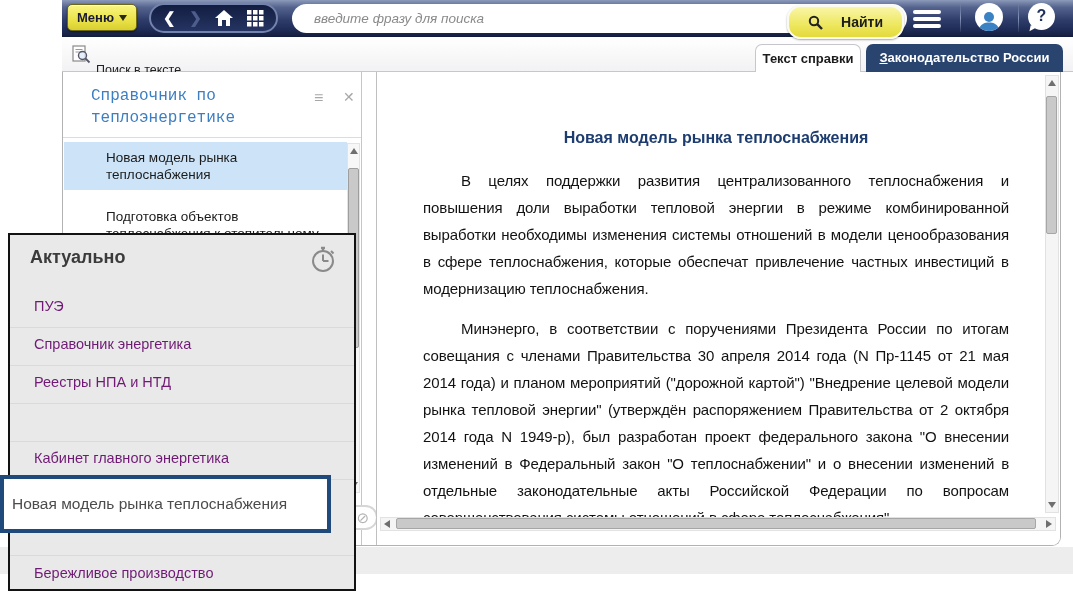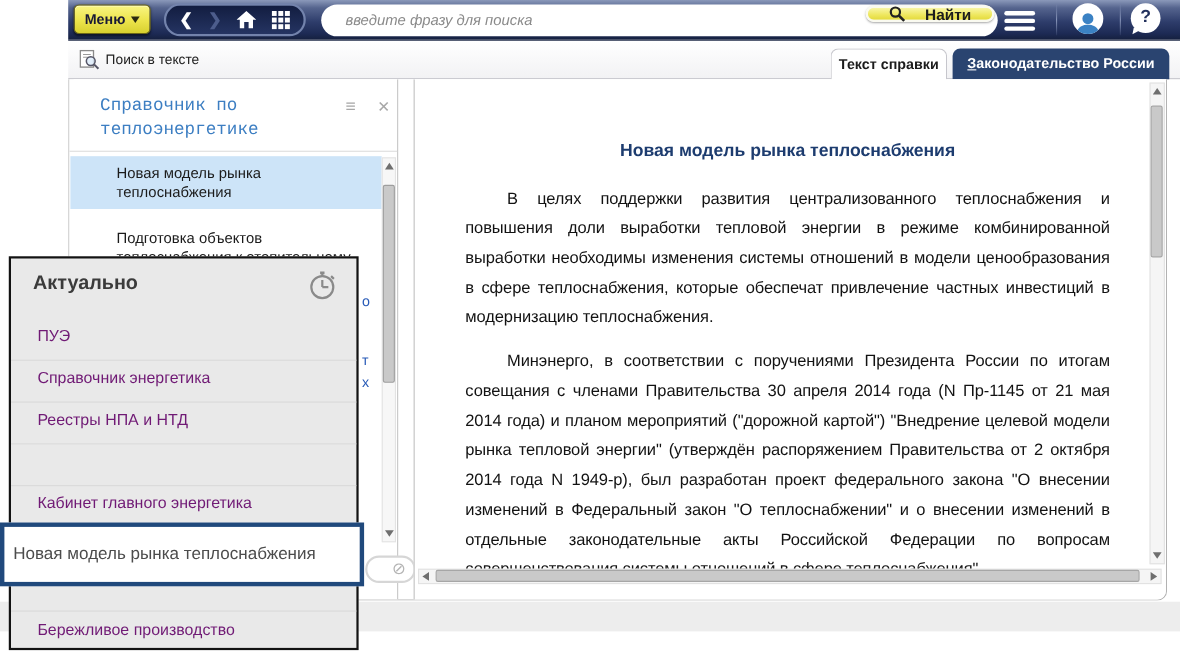--- a/index.html
+++ b/index.html
@@ -18,41 +18,41 @@
   .nav-pill { position:absolute; left:87px; top:3px; width:129px; height:30px; border-radius:17px;
     background:linear-gradient(180deg,#121d40,#253462); border:2px solid #7383ac;
     display:flex; align-items:center; justify-content:space-between; padding:0 12px; }
   .nav-back { color:#fff; font-size:15px; font-weight:bold; cursor:pointer; }
   .nav-fwd  { color:#4d5d8c; font-size:15px; font-weight:bold; }
   .search-pill { position:absolute; left:230px; top:4px; width:615px; height:29px; border-radius:15px; background:#fff;
     display:flex; align-items:flex-end; }
   .search-pill input { flex:1; height:100%; border:none; outline:none; background:transparent;
     padding-left:22px; font-size:13.5px; color:#333; font-family:"Liberation Sans",sans-serif; }
   .search-pill input::placeholder { font-style:italic; color:#8a8a8a; }
-  .find-btn { position:absolute; right:3px; top:1px; height:15px; width:117px; border-radius:14px;
+  .find-btn { position:absolute; right:3px; top:1px; height:34px; width:117px; border-radius:14px;
     background:linear-gradient(180deg,#f9f6a8,#eee75e 60%,#e3da3c); border:2px solid #fafaf0;
     box-shadow:0 1px 2px rgba(0,0,0,.35); display:flex; align-items:center; justify-content:center; gap:18px;
     font-weight:bold; font-size:14px; color:#1d1d1d; cursor:pointer; }
   .hamburger { position:absolute; left:851px; top:10px; width:28px; cursor:pointer; }
   .hamburger i { display:block; height:4px; border-radius:2px; background:#fff; margin-bottom:3px; }
   .tb-sep { position:absolute; top:4px; width:1px; height:28px;
     background:linear-gradient(180deg,rgba(150,165,205,.1),#8794b8,rgba(150,165,205,.1)); }
   .sep1 { left:898px; } .sep2 { left:956px; }
   .avatar { position:absolute; left:913px; top:3px; width:28px; height:28px; border-radius:50%; background:#fff;
     display:flex; align-items:flex-end; justify-content:center; overflow:hidden; cursor:pointer; }
   .help { position:absolute; left:966px; top:3px; width:27px; height:27px; border-radius:50%; background:#fff;
     color:#22305c; font-weight:bold; font-size:16px; text-align:center; line-height:26px; cursor:pointer; }
   .help::after { content:""; position:absolute; left:2px; bottom:-2px; width:0; height:0;
     border-left:7px solid #fff; border-bottom:6px solid transparent; transform:rotate(12deg); }
 
   
   .search-row { position:absolute; left:62px; top:37px; width:1011px; height:35px;
     background:linear-gradient(180deg,#ffffff,#f2f2f4); border-bottom:1px solid #c6c6cc; z-index:1; }
   .sit-icon { position:absolute; left:10px; top:8px; }
-  .sit-label { position:absolute; left:34px; top:0; line-height:34px; font-size:12.5px; color:#222; }
+  .sit-label { position:absolute; left:34px; top:16px; line-height:34px; font-size:12.5px; color:#222; }
   .tab { position:absolute; top:7px; text-align:center; font-weight:bold; font-size:13px;
     border-radius:7px 7px 0 0; cursor:pointer; }
   .tab-active { left:693px; width:106px; height:29px; background:#fff; color:#1c1c1c;
     border:1px solid #c6c6cc; border-bottom:none; line-height:27px; z-index:4; }
   .tab-navy { left:804px; width:197px; height:28px; background:#2a4470; color:#fff; line-height:28px; z-index:3; }
   .tab-navy .u1 { text-decoration:underline; }
 
   
   .frame { position:absolute; left:62px; top:72px; width:999px; height:474px; background:#fff;
     border:1px solid #b2b2b2; border-top:none; border-radius:0 0 9px 9px; z-index:1; overflow:hidden; }
@@ -88,21 +88,21 @@
   .vscroll { position:absolute; left:668px; top:3px; width:14px; height:438px; background:#f5f5f5; border:1px solid #e2e2e2; }
   .v-thumb { position:absolute; left:0; top:20px; width:11px; height:138px; background:#c9c9c9; border:1px solid #a6a6a6; border-radius:2px; }
   .hscroll { position:absolute; left:3px; top:445px; width:676px; height:14px; background:#f5f5f5; border:1px solid #e2e2e2; }
   .h-thumb { position:absolute; left:15px; top:0; width:640px; height:11px; background:#c9c9c9; border:1px solid #a6a6a6; border-radius:2px; }
   .arr-l { position:absolute; left:3px; top:2px; width:0; height:0; border-top:4px solid transparent; border-bottom:4px solid transparent; border-right:6px solid #6f6f6f; }
   .arr-r { position:absolute; right:3px; top:2px; width:0; height:0; border-top:4px solid transparent; border-bottom:4px solid transparent; border-left:6px solid #6f6f6f; }
 
   .bottom-strip { position:absolute; left:0; top:547px; width:1073px; height:27px; background:#ededed; z-index:0; }
 
   
-  .popup { position:absolute; left:8px; top:233px; width:318px; height:358px; background:#e9e9e9;
+  .popup { position:absolute; left:8px; top:233px; width:348px; height:358px; background:#e9e9e9;
     border:2px solid #121212; z-index:20; }
   .p-header { position:absolute; left:20px; top:12px; font-weight:bold; font-size:18px; color:#3b3b3b; }
   .p-clock { position:absolute; right:16px; top:9px; }
   .p-row { position:absolute; left:24px; height:20px; font-size:14.5px; color:#701a75; cursor:pointer; white-space:nowrap; }
   .p-sep { position:absolute; left:0; width:100%; height:1px; background:#dadada; }
 
   
   .hl-box { position:absolute; left:0; top:475px; width:331px; height:58px; background:#fff;
     border:4px solid #20497c; z-index:21; line-height:50px; padding-left:8px;
     font-size:15.5px; color:#4c4c4c; white-space:nowrap; overflow:hidden; cursor:pointer; }

